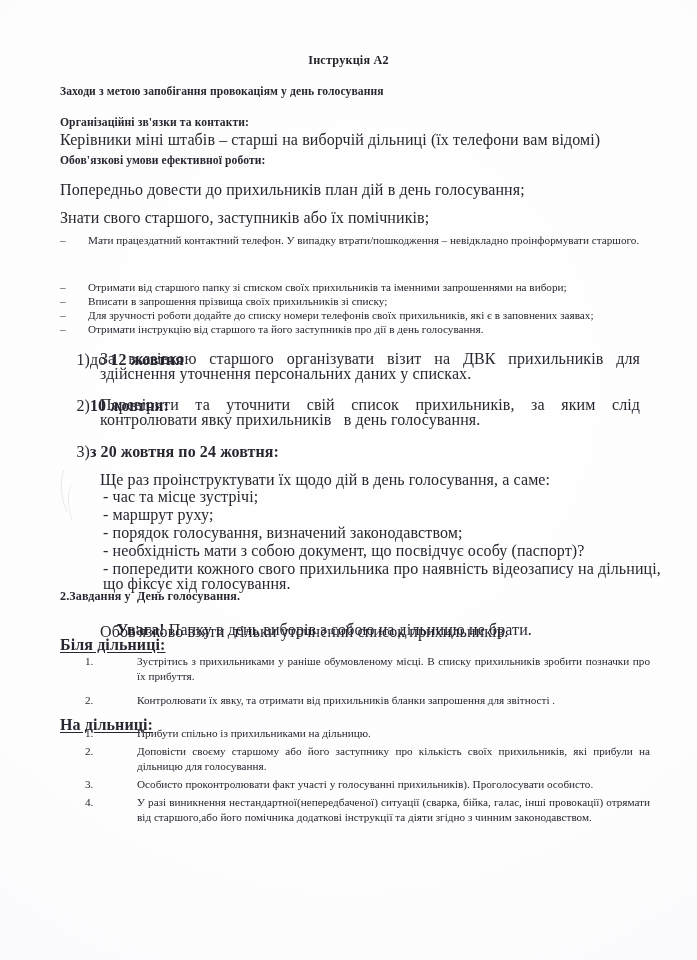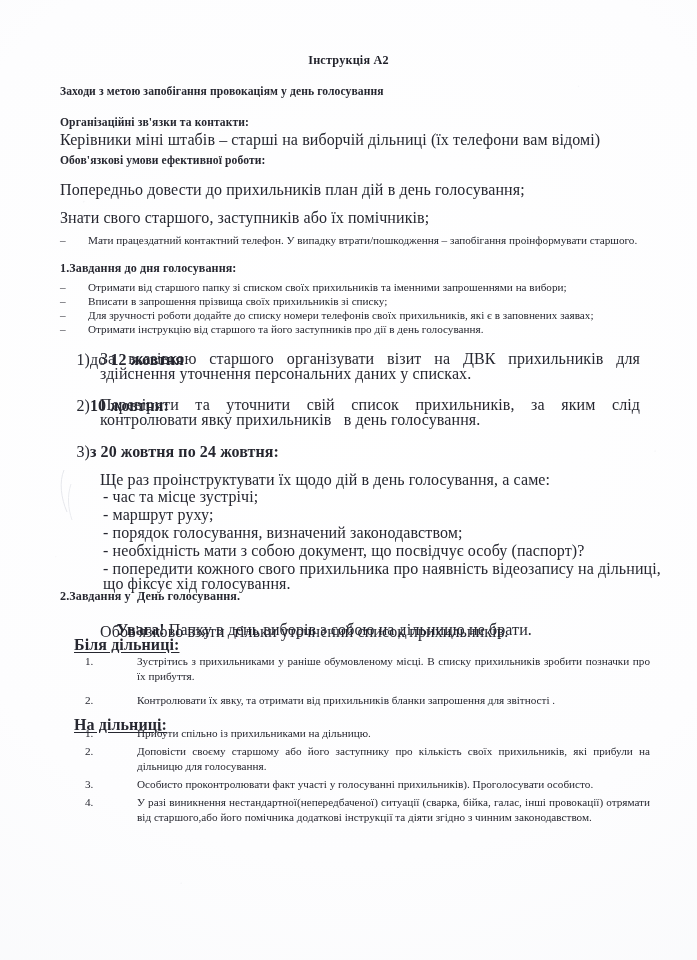--- a/index.html
+++ b/index.html
@@ -61,21 +61,21 @@
   .line,
   .para {
     position: absolute;
     font-size: 16px;
     line-height: 14.6px;
     letter-spacing: .1px;
     color: #262730;
     white-space: pre-wrap;
   }
   .b      { font-weight: bold; }
-  .u      { text-decoration: underline; text-underline-offset: 2px; margin-left: 14px; }
+  .u      { text-decoration: underline; text-underline-offset: 2px; }
   .just   { text-align: justify; text-align-last: left; }
 
   .doc-title {
     position: absolute;
     top: 53px;
     left: 0;
     width: 697px;
     text-align: center;
     font-weight: bold;
     font-size: 12.2px;
@@ -146,24 +146,23 @@
 
   <div class="line b" style="left:60px; top:116px; width:580px; font-size:11.6px;">Організаційні зв'язки та контакти:</div>
   <div class="line" style="left:60px; top:133px; width:600px;">Керівники міні штабів – старші на виборчій дільниці (їх телефони вам відомі)</div>
 
   <div class="line b" style="left:60px; top:154px; width:580px; font-size:11.6px;font-family:Liberation Serif, serif;">Обов'язкові умови ефективної роботи:</div>
   <div class="line" style="left:60px; top:183px; width:600px;">Попередньо довести до прихильників план дій в день голосування;</div>
   <div class="line" style="left:60px; top:211px; width:600px;">Знати свого старшого, заступників або їх помічників;</div>
 
   <div class="dash-row" style="left:60px; top:233px; width:600px;">
     <span class="dash">–</span>
-    <span class="txt">Мати працездатний контактний телефон. У випадку втрати/пошкодження – запобігання проінформувати старшого.</span>
-  </div>
-
-  <div class="line h-sec" style="left:60px; top:261px; width:580px;">1.Завдання до дня голосування:</div>
+    <span class="txt">Мати працездатний контактний телефон. У випадку втрати/пошкодження – невідкладно проінформувати старшого.</span>
+  </div>
+
 
   <div class="dash-row" style="left:60px; top:280px; width:600px;">
     <span class="dash">–</span>
     <span class="txt">Отримати від старшого папку зі списком своїх прихильників та іменними запрошеннями  на вибори;</span>
   </div>
   <div class="dash-row" style="left:60px; top:294px; width:600px;">
     <span class="dash">–</span>
     <span class="txt">Вписати  в запрошення  прізвища своїх прихильників зі списку;</span>
   </div>
   <div class="dash-row" style="left:60px; top:308px; width:600px;">

